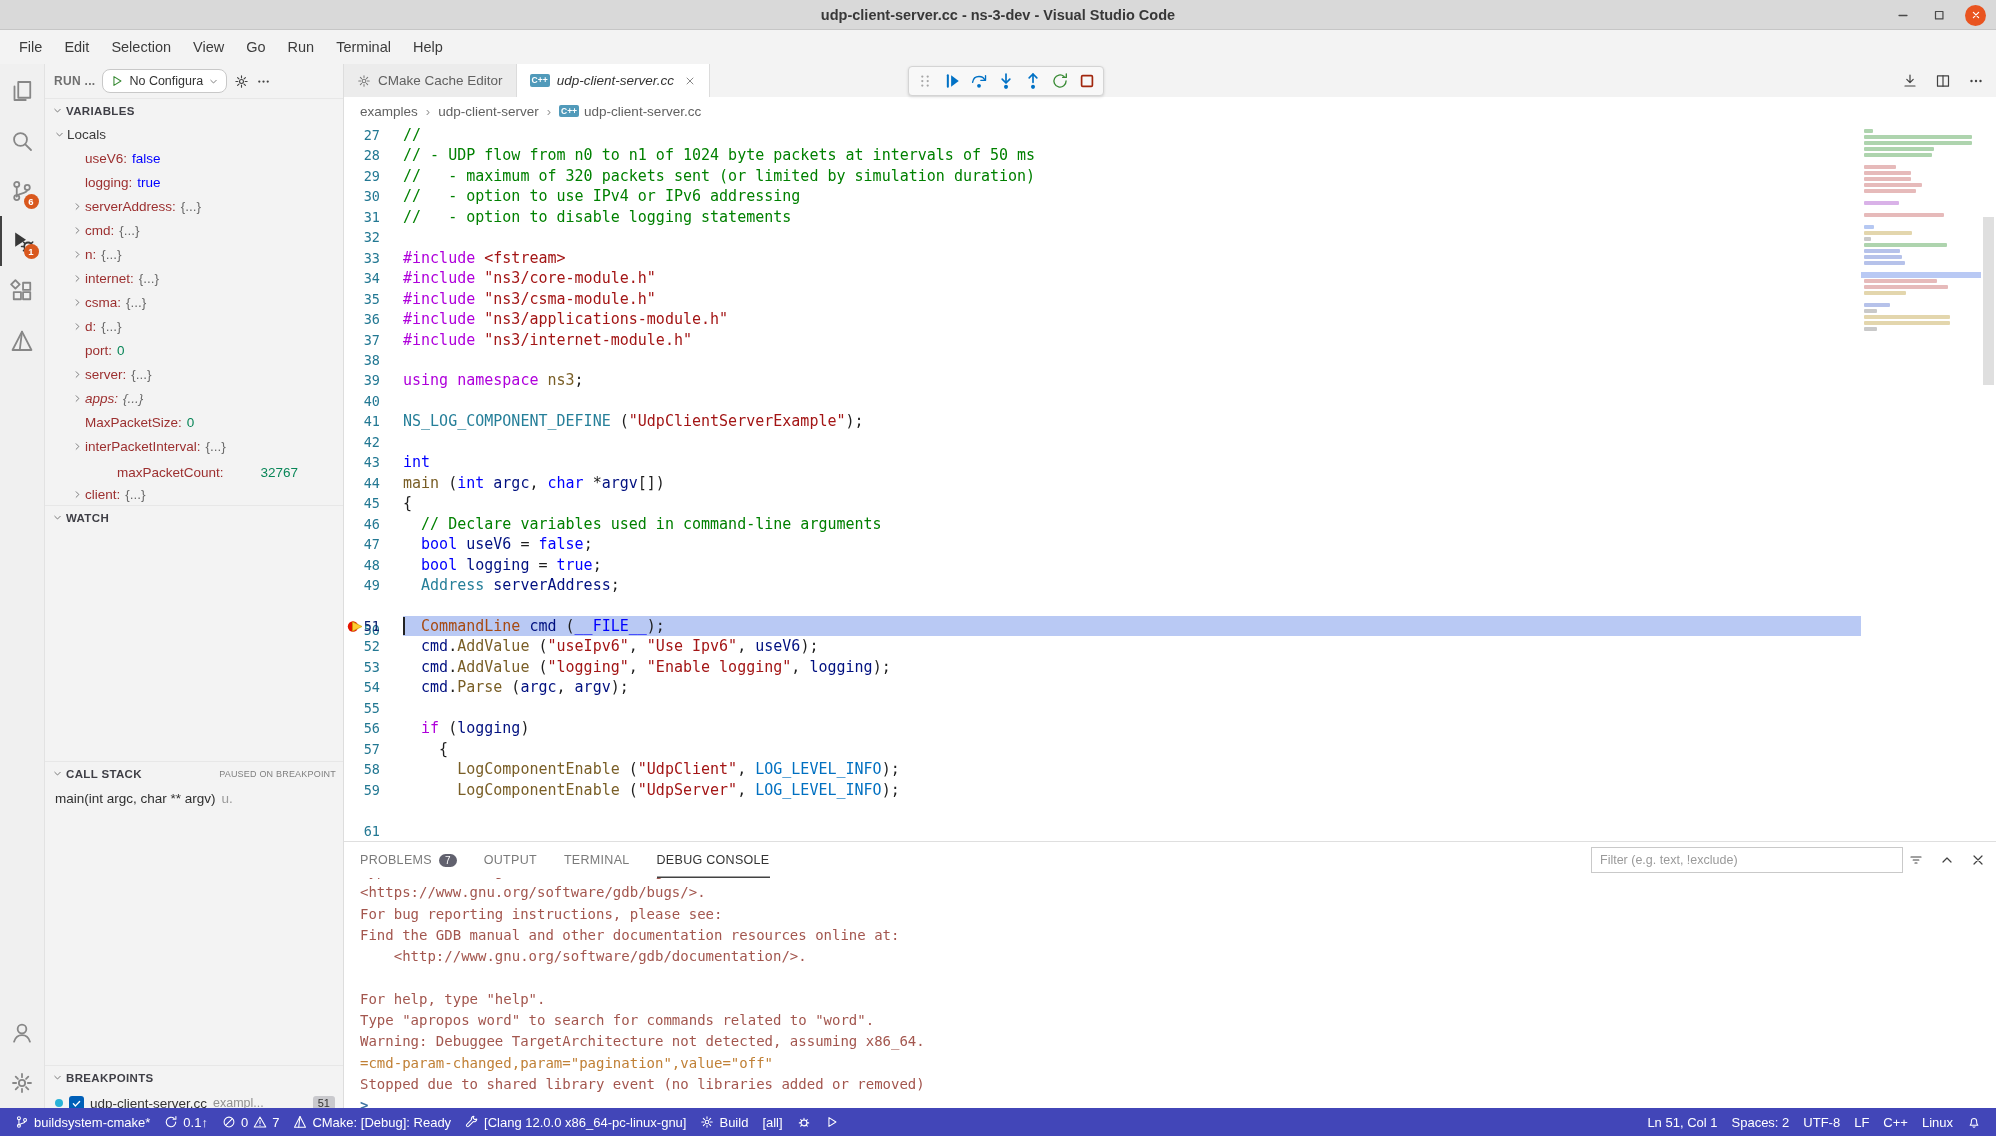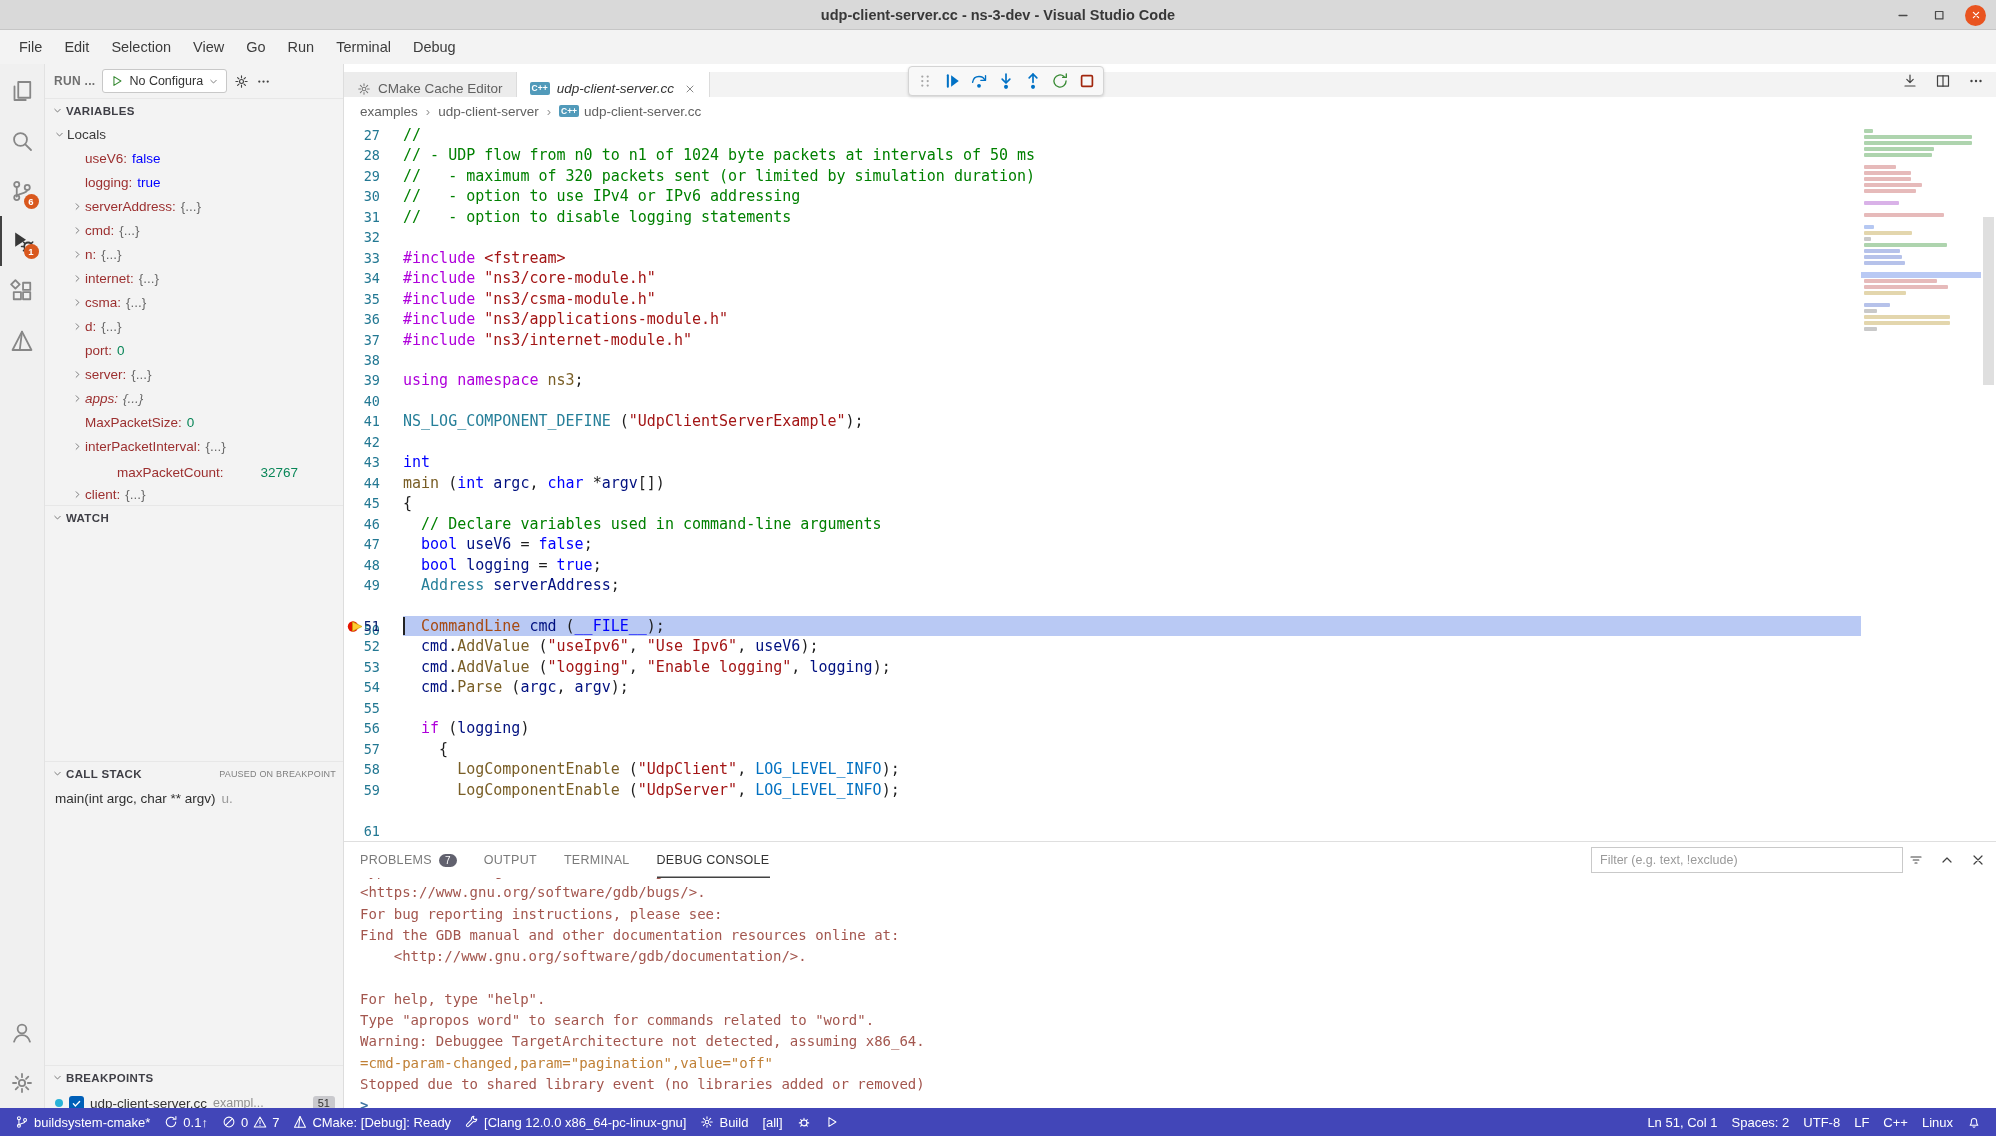--- a/index.html
+++ b/index.html
@@ -29,21 +29,21 @@
   .act-item.active{color:#383838;border-left:2px solid #424242}
   .act-badge{position:absolute;bottom:7px;right:6px;min-width:15px;height:15px;border-radius:8px;
     background:#d9581e;color:#fff;font-size:9.5px;font-weight:bold;display:flex;align-items:center;justify-content:center;padding:0 3px}
   .act-spacer{flex:1}
 
   
   .sidebar{position:absolute;left:45px;top:64px;width:299px;height:1044px;background:#f3f3f3;
     border-right:1px solid #ddd;overflow:hidden;font-size:13.5px;color:#3b3b3b}
   .runbar{position:absolute;top:2px;left:0;right:0;height:30px;display:flex;align-items:center;padding:0 9px;gap:7px}
   .run-title{font-size:12px;font-weight:bold;color:#6f6f6f;letter-spacing:.3px;white-space:nowrap}
-  .config-dd{display:flex;align-items:center;gap:5px;background:#fff;border:1px solid #c8c8c8;border-radius:3px;
+  .config-dd{display:flex;align-items:center;gap:5px;background:#fff;border:1px solid #c8c8c8;border-radius:8px;
     height:24px;padding:0 7px;font-size:12.5px;color:#333;white-space:nowrap}
   .rb-icon{color:#424242}
   .section-h{position:absolute;left:0;right:0;height:24px;display:flex;align-items:center;gap:3px;padding:0 7px;
     font-size:11.5px;font-weight:bold;color:#3f3f46;letter-spacing:.35px;border-top:1px solid #e7e7e7}
   .sec-chevron{color:#616161}
   .paused-badge{margin-left:auto;font-size:9px;font-weight:normal;color:#7f7f7f;letter-spacing:.2px}
   .var-row{position:absolute;left:0;right:0;height:24px;display:flex;align-items:center;padding-left:24px;white-space:nowrap}
   .var-row .tree-slot{width:16px;display:flex;align-items:center;justify-content:center;color:#646465}
   .scope-row{padding-left:6px}
   .var-name{color:#9c2f2f}
@@ -56,21 +56,21 @@
   .frame-detail{color:#9a9a9a}
   .bp-row{position:absolute;left:0;right:0;height:24px;display:flex;align-items:center;gap:6px;padding:0 8px 0 10px;white-space:nowrap}
   .bp-dot{width:8px;height:8px;border-radius:50%;background:#28b2d8}
   .bp-check{width:15px;height:15px;border-radius:3px;background:#005fb8;display:flex;align-items:center;justify-content:center;color:#fff}
   .bp-file{color:#333}
   .bp-path{color:#919191;font-size:12.5px}
   .bp-line{margin-left:auto;background:#c9c9cd;color:#333;border-radius:3px;font-size:11px;padding:1px 5px}
 
   
   .editor{position:absolute;left:344px;top:64px;width:1652px;height:777px;background:#fff}
-  .tabbar{position:absolute;top:8px;left:0;right:0;height:33px;background:#f3f3f3;display:flex}
+  .tabbar{position:absolute;top:0;left:0;right:0;height:33px;background:#f3f3f3;display:flex}
   .tab{height:33px;display:inline-flex;align-items:center;gap:7px;padding:0 13px;font-size:13.5px;
     color:#616161;background:#ececec;border-right:1px solid #dcdcdc;white-space:nowrap}
   .tab.active{background:#fff;color:#333;font-style:italic}
   .tab .close-x{color:#7a7a7a;margin-left:3px}
   .tab-actions{position:absolute;right:12px;top:0;height:33px;display:flex;align-items:center;gap:17px;color:#424242}
   .chip{background:#519aba;color:#fff;font-size:8.5px;font-weight:bold;border-radius:2px;padding:2px 2px;line-height:1;font-style:normal}
   .breadcrumb{position:absolute;top:33px;left:0;right:0;height:28px;display:flex;align-items:center;
     padding-left:16px;font-size:13.5px;color:#616161;gap:8px;background:#fff}
   .crumb-sep{color:#9c9c9c;font-size:13px}
   .crumb{display:flex;align-items:center;gap:5px}
@@ -154,21 +154,21 @@
   </header>
 
   <nav class="menubar" id="menubar">
       <div class="menu-item">File</div>
       <div class="menu-item">Edit</div>
       <div class="menu-item">Selection</div>
       <div class="menu-item">View</div>
       <div class="menu-item">Go</div>
       <div class="menu-item">Run</div>
       <div class="menu-item">Terminal</div>
-      <div class="menu-item">Debug</div>
+      <div class="menu-item">Help</div>
     </nav>
   <div class="activitybar" id="activitybar">
       <div class="act-item">
         <span class="icon">
           <svg width="24" height="24" viewBox="0 0 16 16" fill="none" stroke="currentColor" stroke-width="1.2" stroke-linecap="round" stroke-linejoin="round">
             <rect x="5.5" y="2" width="8" height="10.5"></rect>
             <path d="M3 5v9h7.5"></path>
           </svg>
         </span>
       </div>

